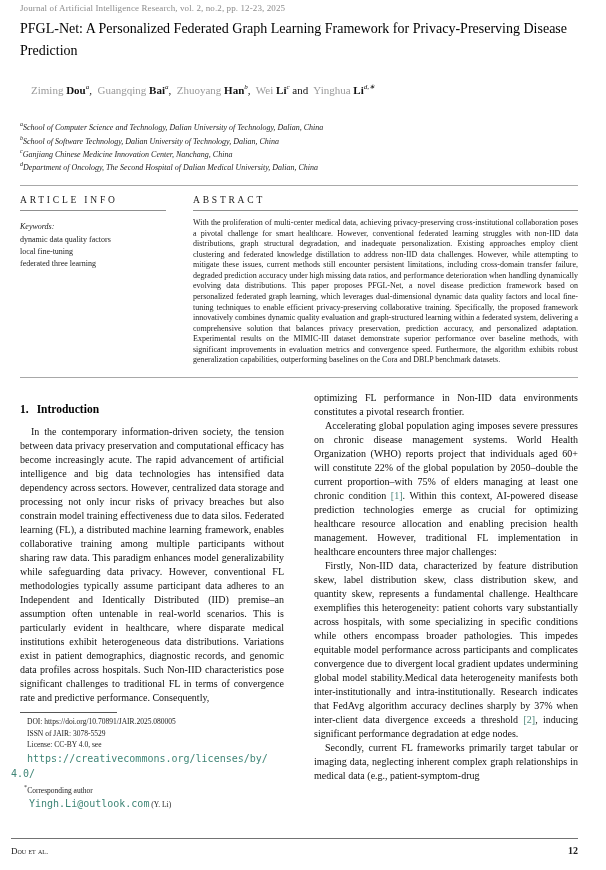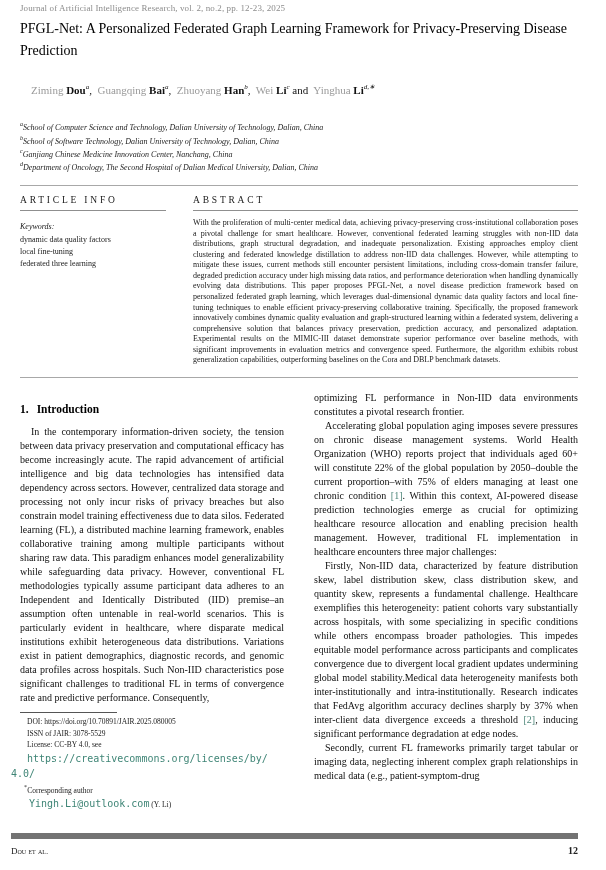--- a/index.html
+++ b/index.html
@@ -36,21 +36,21 @@
   h2.sec1{font-size:11.5px;font-weight:bold;margin:10px 0 8px 0;color:#000;}
   h2.sec1 .num{margin-right:8px;}
   .cite{color:#4c8578;}
   .footnote{margin-top:2px;font-size:7.5px;line-height:1.55;text-align:left;color:#1a1a1a;}
   .fn-rule{border:none;border-top:1px solid #555;height:0;width:97px;margin:7px 0 3px 0;}
   .fn-line{padding-left:7px;}
   .fn-wrap{margin-left:-9px;}
   .mono{font-family:"DejaVu Sans Mono", monospace;font-size:10px;color:#3f8576;}
   .fn-corr{padding-left:4px;}
   .fn-email{padding-left:9px;}
-  .footer{position:absolute;left:11px;right:28px;bottom:14px;border-top:6px solid #737373;
+  .footer{position:absolute;left:11px;right:28px;bottom:14px;border-top:1px solid #737373;
           padding-top:6px;display:flex;justify-content:space-between;align-items:baseline;}
   .footer .footer-authors{font-variant:small-caps;font-size:9px;color:#222;}
   .footer .footer-page{font-size:10px;color:#222;font-weight:bold;}
 </style>
 </head>
 <body>
 
 <div class="page">
 
   <div class="journal-line">Journal of Artificial Intelligence Research, vol. 2, no.2, pp. 12-23, 2025</div>

